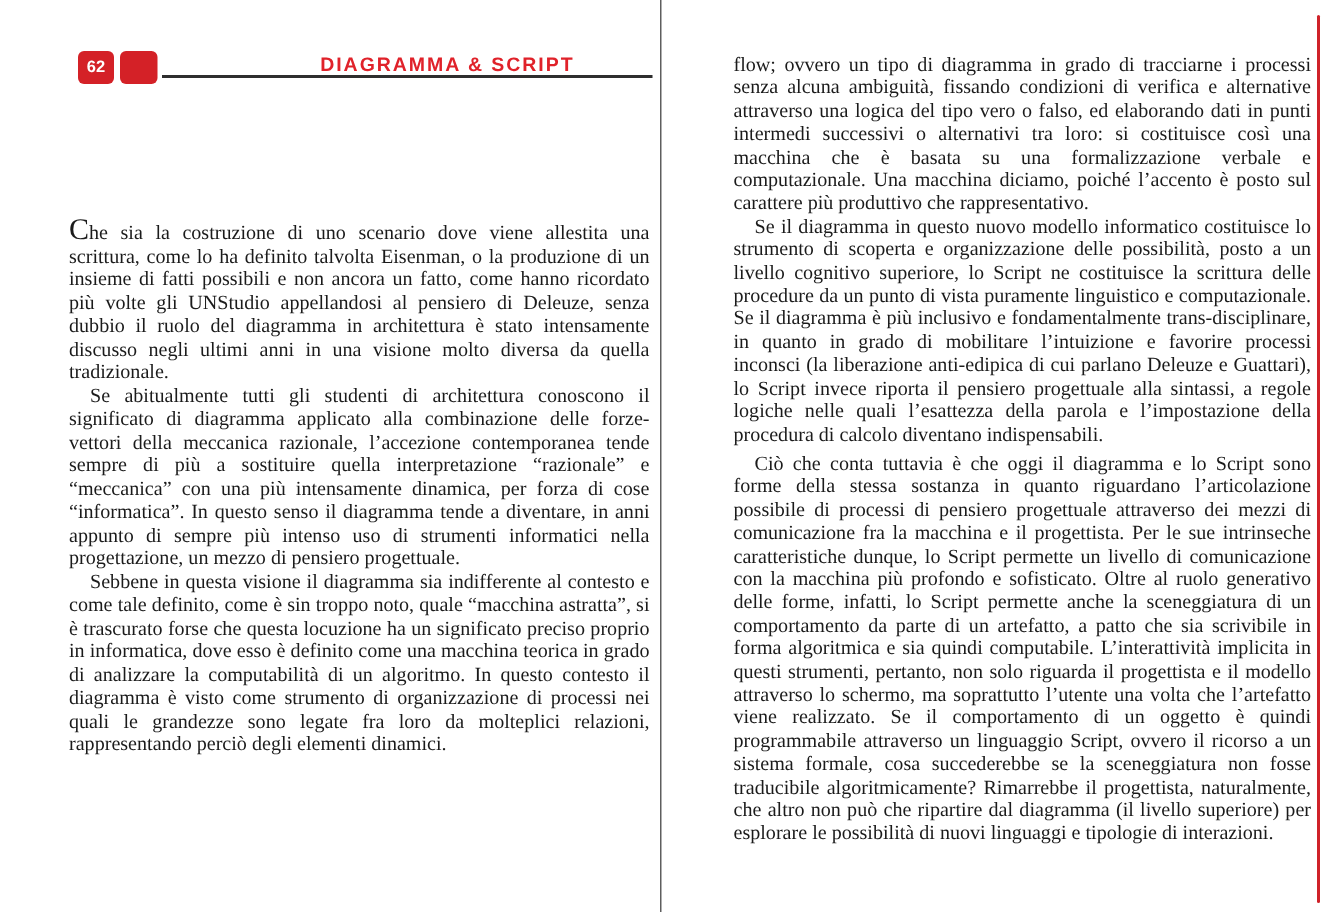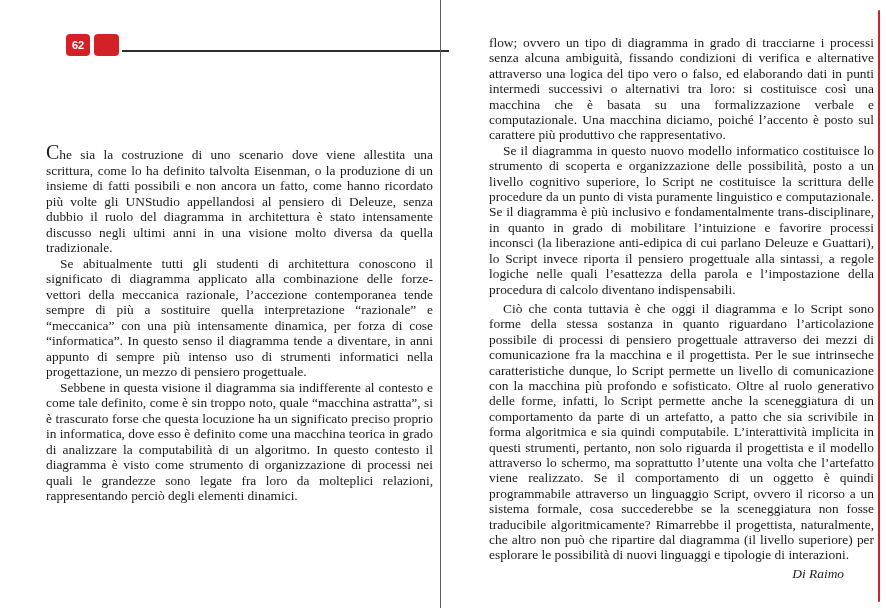--- a/index.html
+++ b/index.html
@@ -18,21 +18,21 @@
     width: 1px; background: #5e5e5e;
   }
 
   
   .edge-line {
     position: absolute; right: 6px; top: 10px; bottom: 6px;
     width: 2px; background: #cf2229; border-radius: 2px;
   }
 
   
-  .header { position: absolute; left: 66px; top: 34px; width: 384px; height: 26px; }
+  .header { position: absolute; left: 52px; top: 34px; width: 384px; height: 26px; }
   .badge {
     position: absolute; top: 0; height: 22px;
     background: #d42127; border-radius: 4px;
   }
   .badge-num {
     left: 0; width: 24px;
     color: #ffffff;
     font-family: "Liberation Sans", sans-serif;
     font-weight: bold; font-size: 11px;
     display: flex; align-items: center; justify-content: center;
@@ -71,35 +71,35 @@
 </head>
 <body>
 
 <div>
 
   <div>
     <div class="header">
       <div class="badge badge-num">62</div>
       <div class="badge badge-blank"></div>
       <div class="header-rule"></div>
+      <div class="header-title">DIAGRAMMA &amp; SCRIPT</div>
     </div>
 
     <div class="textcol left-text">
       <p class="first"><span class="initial">C</span><span>he sia la costruzione di uno scenario dove viene allestita una scrittura, come lo ha definito talvolta Eisenman, o la produzione di un insieme di fatti possibili e non ancora un fatto, come hanno ricordato più volte gli UNStudio appellandosi al pensiero di Deleuze, senza dubbio il ruolo del diagramma in architettura è stato intensamente discusso negli ultimi anni in una visione molto diversa da quella tradizionale.</span></p>
       <p>Se abitualmente tutti gli studenti di architettura conoscono il significato di diagramma applicato alla combinazione delle forze-vettori della meccanica razionale, l’accezione contemporanea tende sempre di più a sostituire quella interpretazione “razionale” e “meccanica” con una più intensamente dinamica, per forza di cose “informatica”. In questo senso il diagramma tende a diventare, in anni appunto di sempre più intenso uso di strumenti informatici nella progettazione, un mezzo di pensiero progettuale.</p>
       <p>Sebbene in questa visione il diagramma sia indifferente al contesto e come tale definito, come è sin troppo noto, quale “macchina astratta”, si è trascurato forse che questa locuzione ha un significato preciso proprio in informatica, dove esso è definito come una macchina teorica in grado di analizzare la computabilità di un algoritmo. In questo contesto il diagramma è visto come strumento di organizzazione di processi nei quali le grandezze sono legate fra loro da molteplici relazioni, rappresentando perciò degli elementi dinamici.</p>
     </div>
   </div>
 
   <div class="gutter"></div>
 
   <div>
     <div class="textcol right-text">
       <p class="first"><span class="ital">flow;</span><span> ovvero un tipo di diagramma in grado di tracciarne i processi senza alcuna ambiguità, fissando condizioni di verifica e alternative attraverso una logica del tipo vero o falso, ed elaborando dati in punti intermedi successivi o alternativi tra loro: si costituisce così una macchina che è basata su una formalizzazione verbale e computazionale. Una macchina diciamo, poiché l’accento è posto sul carattere più produttivo che rappresentativo.</span></p>
       <p>Se il diagramma in questo nuovo modello informatico costituisce lo strumento di scoperta e organizzazione delle possibilità, posto a un livello cognitivo superiore, lo Script ne costituisce la scrittura delle procedure da un punto di vista puramente linguistico e computazionale. Se il diagramma è più inclusivo e fondamentalmente trans-disciplinare, in quanto in grado di mobilitare l’intuizione e favorire processi inconsci (la liberazione anti-edipica di cui parlano Deleuze e Guattari), lo Script invece riporta il pensiero progettuale alla sintassi, a regole logiche nelle quali l’esattezza della parola e l’impostazione della procedura di calcolo diventano indispensabili.</p>
       <p class="gap-top">Ciò che conta tuttavia è che oggi il diagramma e lo Script sono forme della stessa sostanza in quanto riguardano l’articolazione possibile di processi di pensiero progettuale attraverso dei mezzi di comunicazione fra la macchina e il progettista. Per le sue intrinseche caratteristiche dunque, lo Script permette un livello di comunicazione con la macchina più profondo e sofisticato. Oltre al ruolo generativo delle forme, infatti, lo Script permette anche la sceneggiatura di un comportamento da parte di un artefatto, a patto che sia scrivibile in forma algoritmica e sia quindi computabile. L’interattività implicita in questi strumenti, pertanto, non solo riguarda il progettista e il modello attraverso lo schermo, ma soprattutto l’utente una volta che l’artefatto viene realizzato. Se il comportamento di un oggetto è quindi programmabile attraverso un linguaggio Script, ovvero il ricorso a un sistema formale, cosa succederebbe se la sceneggiatura non fosse traducibile algoritmicamente? Rimarrebbe il progettista, naturalmente, che altro non può che ripartire dal diagramma (il livello superiore) per esplorare le possibilità di nuovi linguaggi e tipologie di interazioni.</p>
-      <p class="signature">Di Raimo</p>
     </div>
   </div>
 
   <div class="edge-line"></div>
 
 </div>
 
 </body></html>

